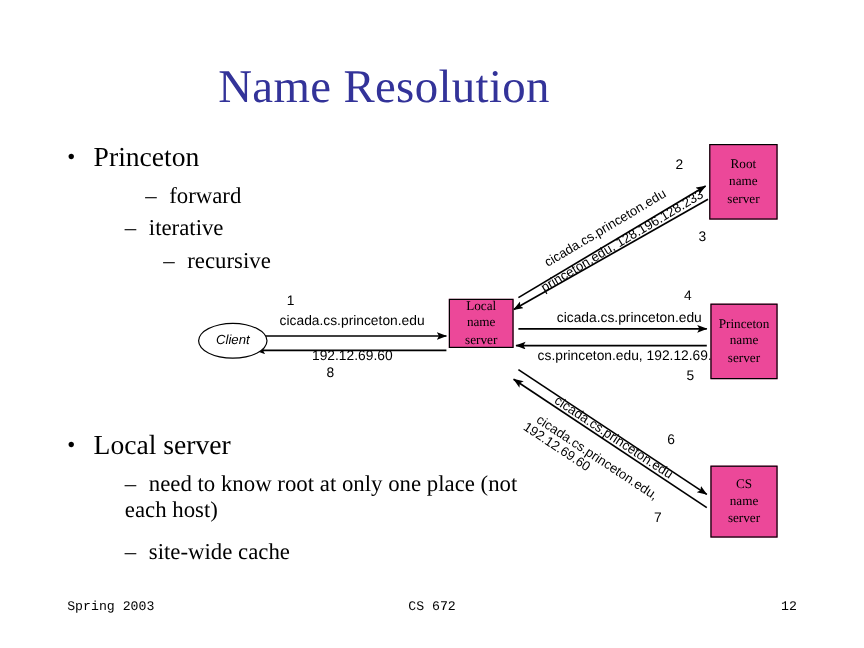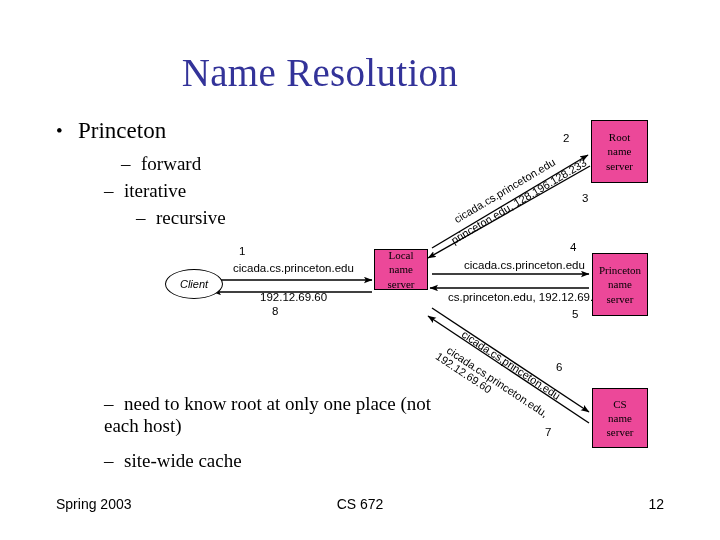--- a/index.html
+++ b/index.html
@@ -116,22 +116,22 @@
     left: 0; top: 0;
     width: 720px; height: 540px;
     z-index: 2;
     pointer-events: none;
   }
 
   
   .footer {
     position: absolute;
     bottom: 28px;
-    font-family: Liberation Sans, sans-serif;
-    font-size: 14px;
+    font-family: Liberation Mono, monospace;
+    font-size: 11px;
     color: #000;
     white-space: nowrap;
   }
   #footer-left  { left: 56px; }
   #footer-mid   { left: 0; width: 720px; text-align: center; }
   #footer-right { right: 56px; }
 </style>
 </head>
 <body>
 
@@ -146,20 +146,23 @@
   <div class="bullet-l2" style="left:104px; top:153px;margin-left:17px;">
     <span class="dash">–</span><span>forward</span>
   </div>
   <div class="bullet-l2" style="left:104px; top:180px;">
     <span class="dash">–</span><span>iterative</span>
   </div>
   <div class="bullet-l2" style="left:108px; top:207px;margin-left:28px;">
     <span class="dash">–</span><span>recursive</span>
   </div>
 
+  <div class="bullet-l1" style="left:56px; top:358px;">
+    <span class="dot">•</span><span>Local server</span>
+  </div>
 
   <div class="bullet-l2 wrap" style="left:104px; top:393px;">
     <span class="dash">–</span><span>need to know root at only one place (not each host)</span>
   </div>
   <div class="bullet-l2" style="left:104px; top:450px;">
     <span class="dash">–</span><span>site-wide cache</span>
   </div>
 
   <svg id="diagram-svg" viewBox="0 0 720 540">
     <defs>

